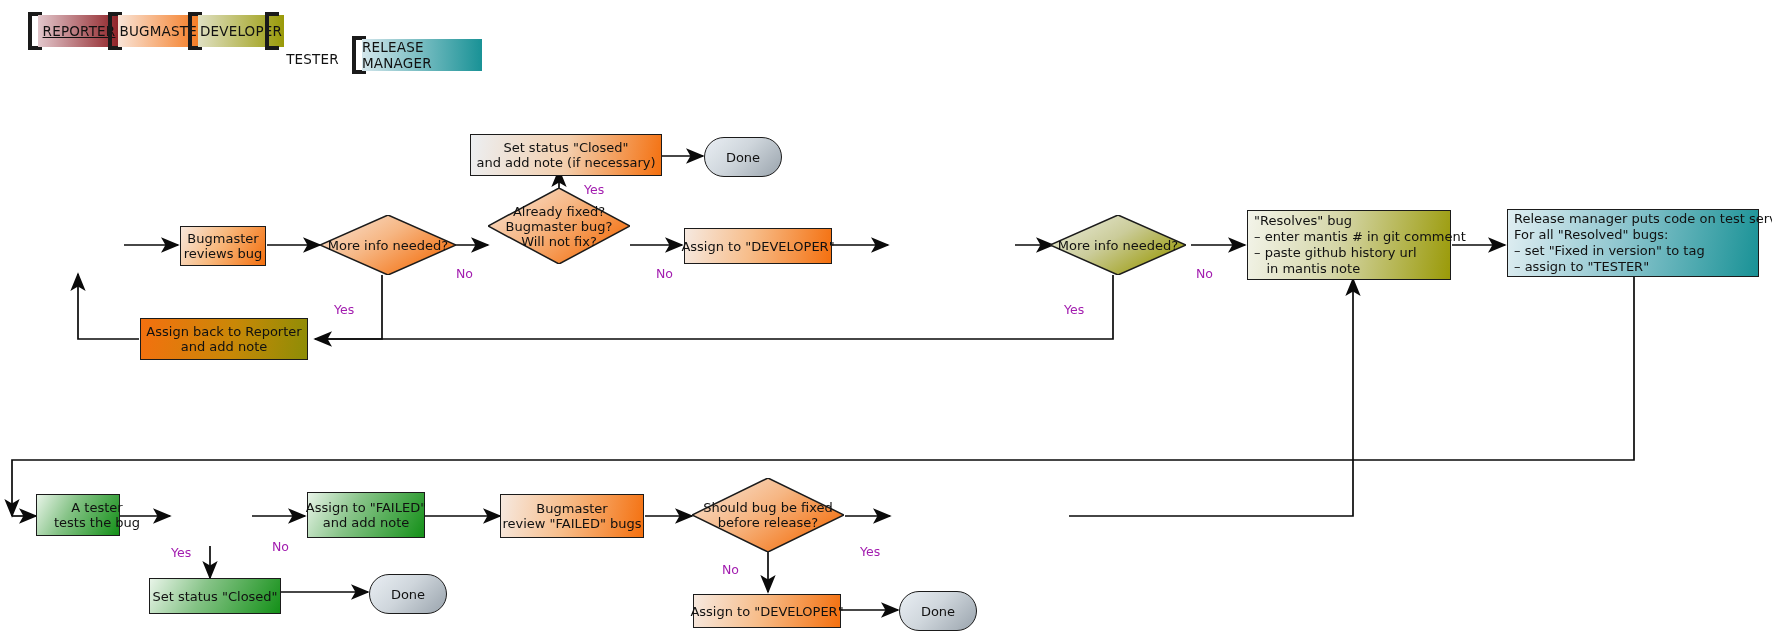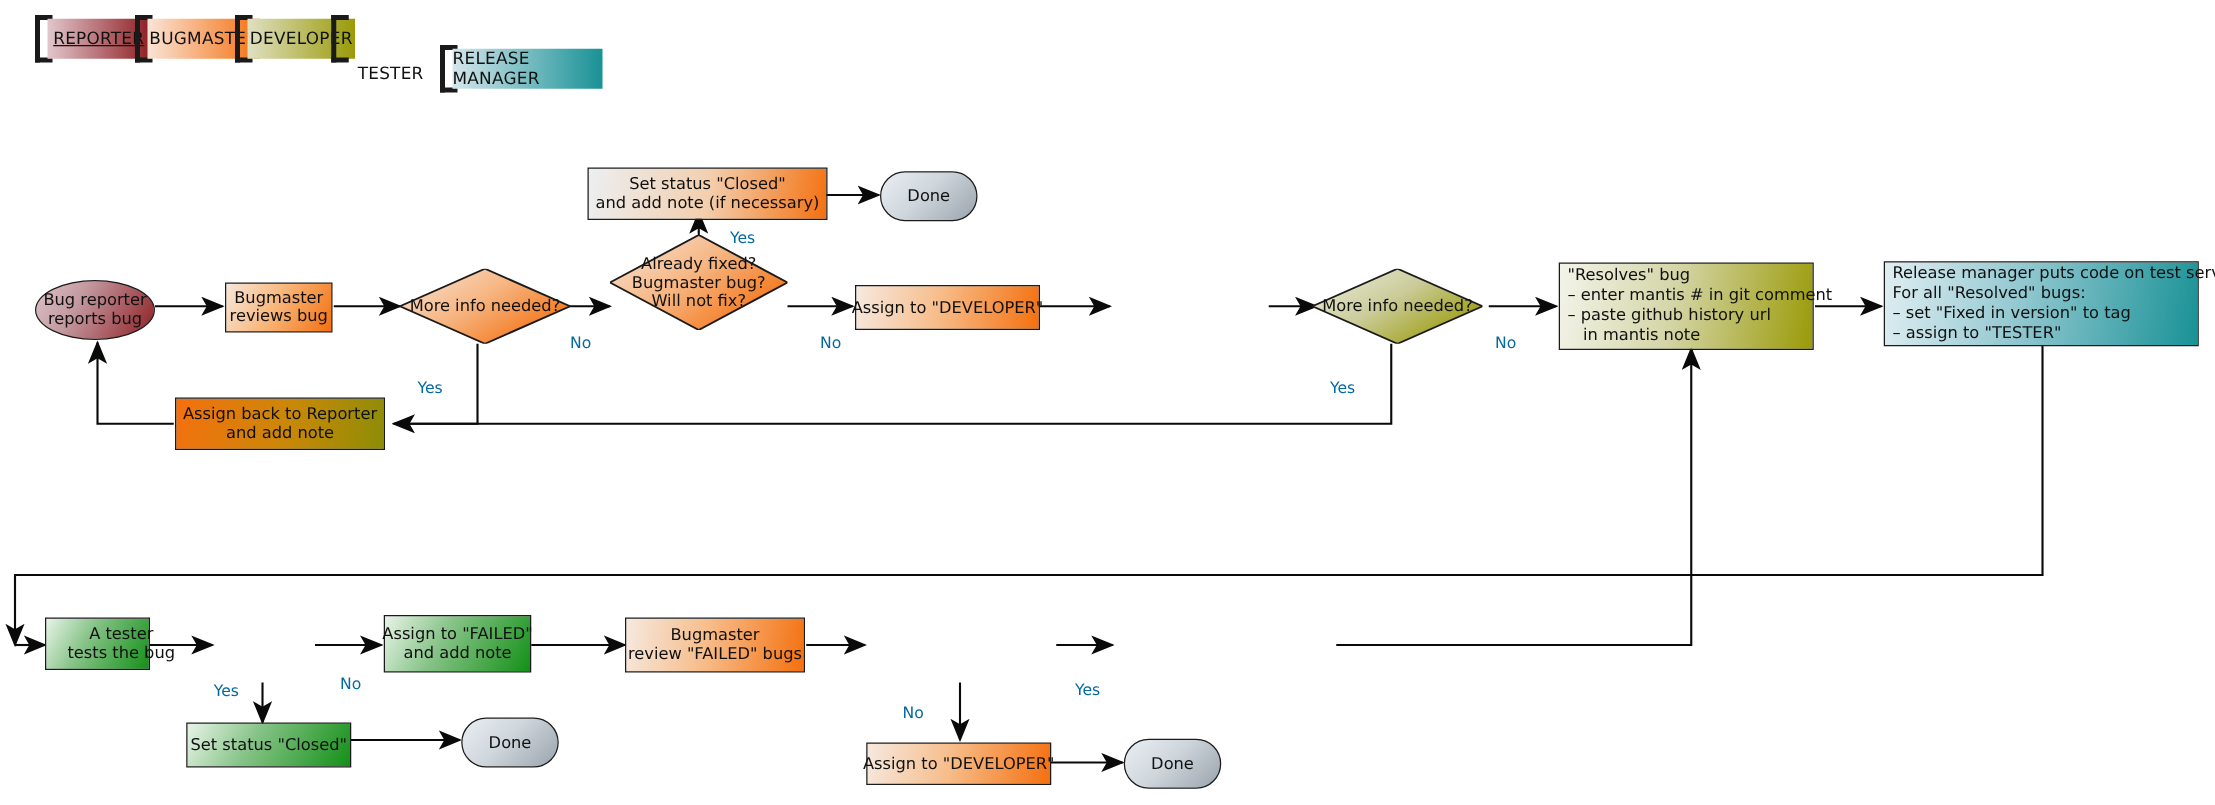--- a/index.html
+++ b/index.html
@@ -108,21 +108,21 @@
   .edge-layer {
     position: absolute;
     left: 0; top: 0;
     width: 1772px;
     height: 644px;
     pointer-events: none;
   }
   .edge-label {
     position: absolute;
     font-size: 12.5px;
-    color: #0369a1;
+    color: #a21caf;
     white-space: pre;
   }
 </style>
 </head>
 <body>
 
 <div id="canvas">
 
   <div class="legend-item" style="left:28px; top:12px; width:92px;">
     <div class="legend-bracket"></div>
@@ -187,23 +187,20 @@
       <path d="M280,592 L368,592" marker-end="url(#ah)"></path>
 
       <path d="M768,546 L768,592" marker-end="url(#ah)"></path>
 
       <path d="M840,610 L898,610" marker-end="url(#ah)"></path>
 
       <path d="M1069,516 L1353,516 L1353,279" marker-end="url(#ah)"></path>
     </g>
   </svg>
 
-  <div class="node ellipse" style="left:28px; top:224px; width:96px; height:48px;
-              background:linear-gradient(120deg,#ddc3c8 0%,#c49aa1 35%,#8e1f24 100%);">Bug reporter
-reports bug</div>
 
   <div class="node rect" style="left:180px; top:226px; width:86px; height:40px;
               background:linear-gradient(120deg,#f7e7dc 0%,#f8b97e 45%,#f4700f 100%);">Bugmaster
 reviews bug</div>
 
   <div class="diamond-wrap" style="left:320px; top:215px; width:136px; height:60px;">
     <svg width="136" height="60" viewBox="0 0 136 60">
       <defs>
           <linearGradient id="gBm1" x1="0" y1="0" x2="1" y2="0.7">
         <stop offset="0" stop-color="#f9e7da"></stop>
@@ -278,20 +275,34 @@
 
 
   <div class="node rect" style="left:307px; top:492px; width:118px; height:46px;
               background:linear-gradient(120deg,#e8f4e8 0%,#86c387 40%,#149018 100%);">Assign to "FAILED"
 and add note</div>
 
   <div class="node rect" style="left:500px; top:494px; width:144px; height:44px;
               background:linear-gradient(100deg,#f6e9e0 0%,#f7bd8a 45%,#f4700f 100%);">Bugmaster
 review "FAILED" bugs</div>
 
+  <div class="diamond-wrap" style="left:692px; top:478px; width:152px; height:74px;">
+    <svg width="152" height="74" viewBox="0 0 152 74">
+      <defs>
+          <linearGradient id="gBm3" x1="0" y1="0" x2="1" y2="0.7">
+        <stop offset="0" stop-color="#f9e7da"></stop>
+            <stop offset="0.5" stop-color="#f6b683"></stop>
+            <stop offset="1" stop-color="#f4700f"></stop>
+      </linearGradient>
+        </defs>
+      <polygon points="76,0 152,37 76,74 0,37" fill="url(#gBm3)" stroke="#1b1b1b" stroke-width="1.5"></polygon>
+    </svg>
+    <div class="diamond-label">Should bug be fixed
+before release?</div>
+  </div>
 
 
   <div class="node rect" style="left:149px; top:578px; width:132px; height:36px;
               background:linear-gradient(120deg,#e8f4e8 0%,#86c387 40%,#149018 100%);">Set status "Closed"</div>
 
   <div class="node terminal" style="left:369px; top:574px; width:78px; height:40px;">Done</div>
 
   <div class="node rect" style="left:693px; top:594px; width:148px; height:34px;
               background:linear-gradient(100deg,#f6e9e0 0%,#f7bd8a 45%,#f4700f 100%);">Assign to "DEVELOPER"</div>
 

